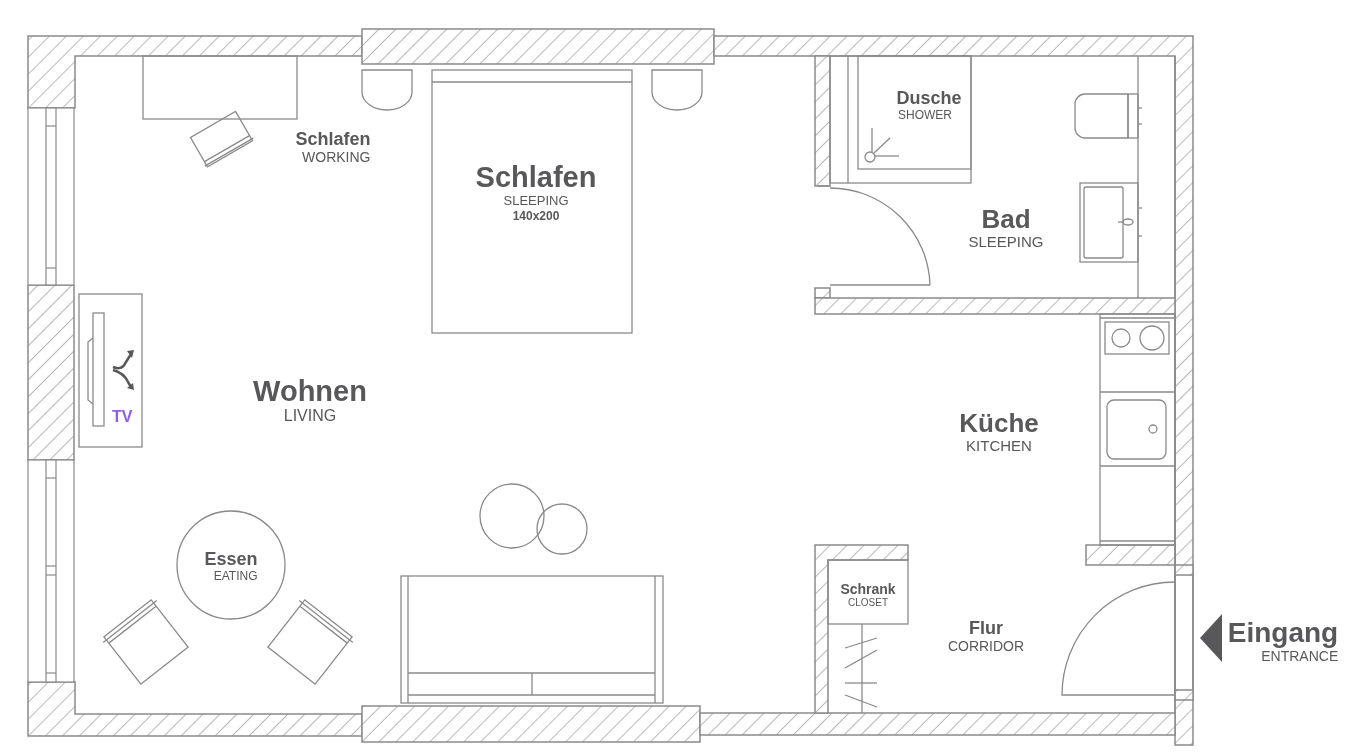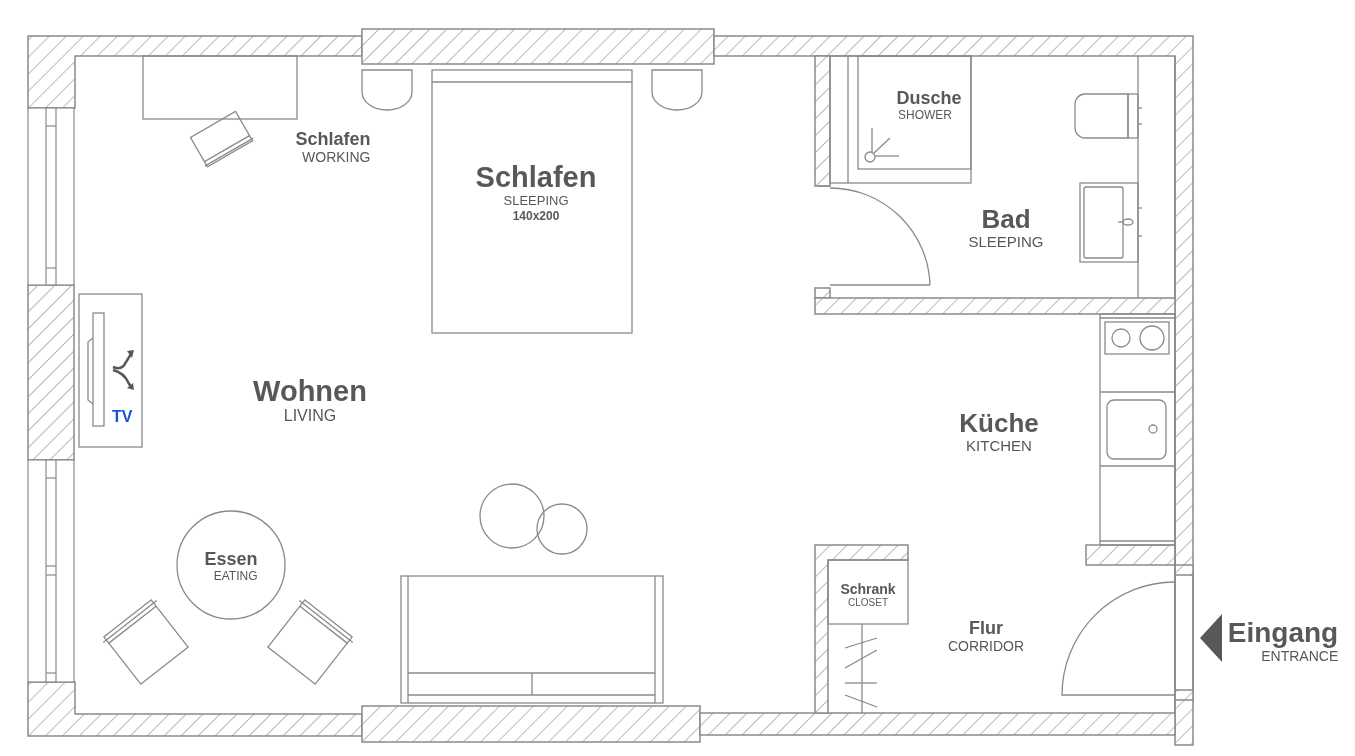--- a/index.html
+++ b/index.html
@@ -12,21 +12,21 @@
     .xl .en { font-size: 16px; }
     .lg .de { font-size: 26px; }
     .lg .en { font-size: 15px; }
     .md .de { font-size: 18px; }
     .md .en { font-size: 14px; text-align: right; }
     .sm .de { font-size: 18px; margin-left: 8px; }
     .sm .en { font-size: 12px; }
     .xs .de { font-size: 14px; }
     .xs .en { font-size: 10px; }
     .sub { display: block; font-size: 12px; margin-top: 3px; font-weight: bold; }
-    .tv-label { position: absolute; font-weight: bold; font-size: 16px; color: #1d4ed8; }
+    .tv-label { position: absolute; font-weight: bold; font-size: 16px; color: #8b5cf6; }
   </style>
 </head>
 <body>
 
 <svg id="plan" width="1355" height="756" viewBox="0 0 1355 756" xmlns="http://www.w3.org/2000/svg">
   <defs>
     <pattern id="hatch" patternUnits="userSpaceOnUse" width="12" height="12" patternTransform="rotate(45)">
       <rect width="12" height="12" fill="#ffffff"></rect>
       <line x1="0" y1="0" x2="0" y2="12" stroke="#8a8a8a" stroke-width="1.2"></line>
     </pattern>

